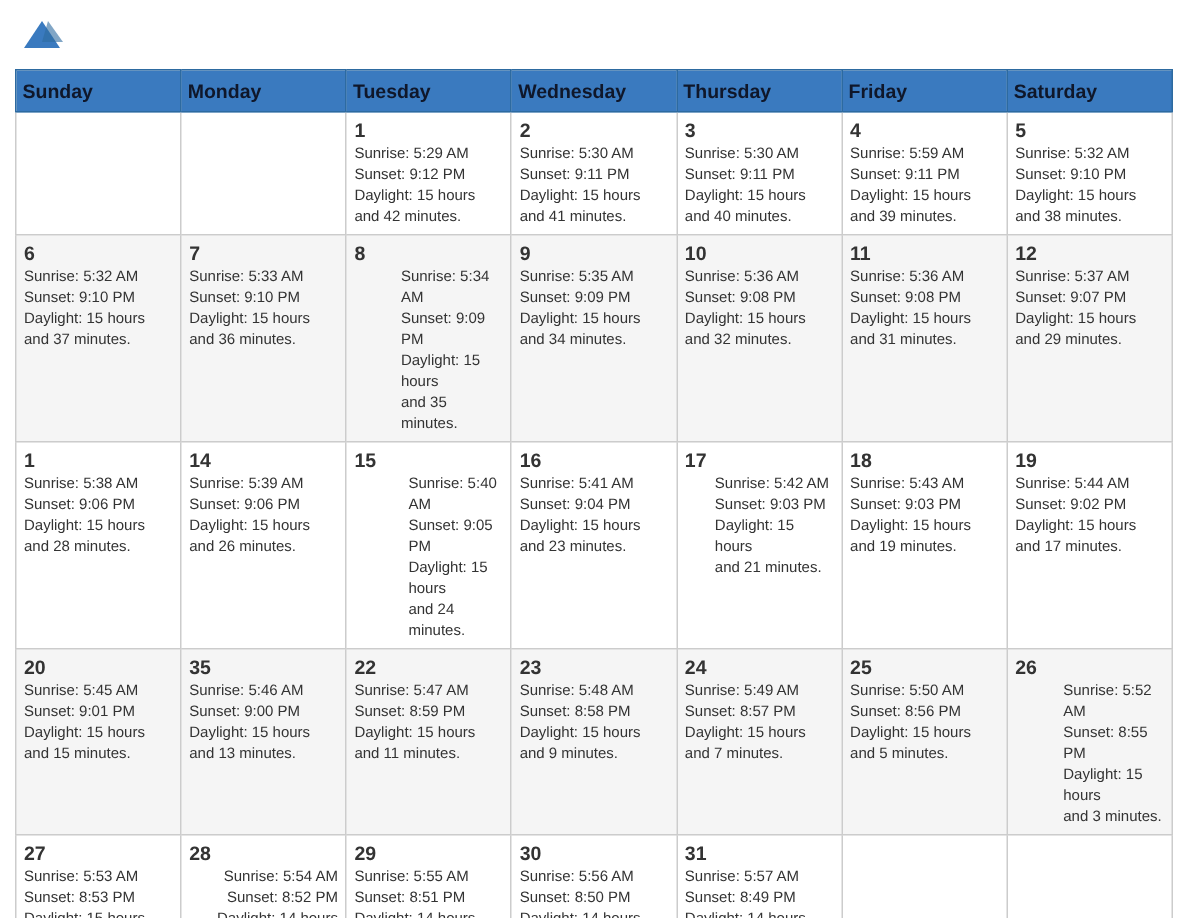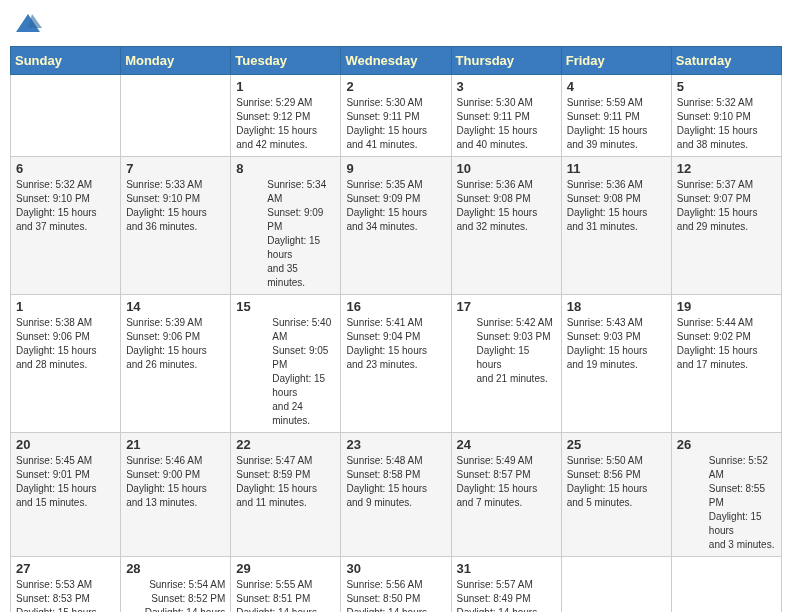--- a/index.html
+++ b/index.html
@@ -53,21 +53,21 @@
       font-size: 15px;
       color: #333;
     }
     .calendar {
       width: 100%;
       border-collapse: collapse;
       border: 1px solid #ccc;
     }
     .calendar thead tr th {
       background: #3a7abf;
-      color: #fef9c3;
+      color: #0f172a;
       font-size: 13px;
       font-weight: bold;
       padding: 6px 4px;
       text-align: left;
       border: 1px solid #2d6aa0;
     }
     .calendar tbody tr td {
       vertical-align: top;
       border: 1px solid #ccc;
       padding: 4px 5px;
@@ -271,21 +271,21 @@
       </tr>
       <tr>
         <td>
           <div class="day-number">20</div>
           <div class="day-detail" style="white-space: pre-line;">Sunrise: 5:45 AM
 Sunset: 9:01 PM
 Daylight: 15 hours
 and 15 minutes.</div>
         </td>
         <td>
-          <div class="day-number">21</div>
+          <div class="day-number">35</div>
           <div class="day-detail" style="white-space: pre-line;">Sunrise: 5:46 AM
 Sunset: 9:00 PM
 Daylight: 15 hours
 and 13 minutes.</div>
         </td>
         <td>
           <div class="day-number">22</div>
           <div class="day-detail" style="white-space: pre-line;">Sunrise: 5:47 AM
 Sunset: 8:59 PM
 Daylight: 15 hours

